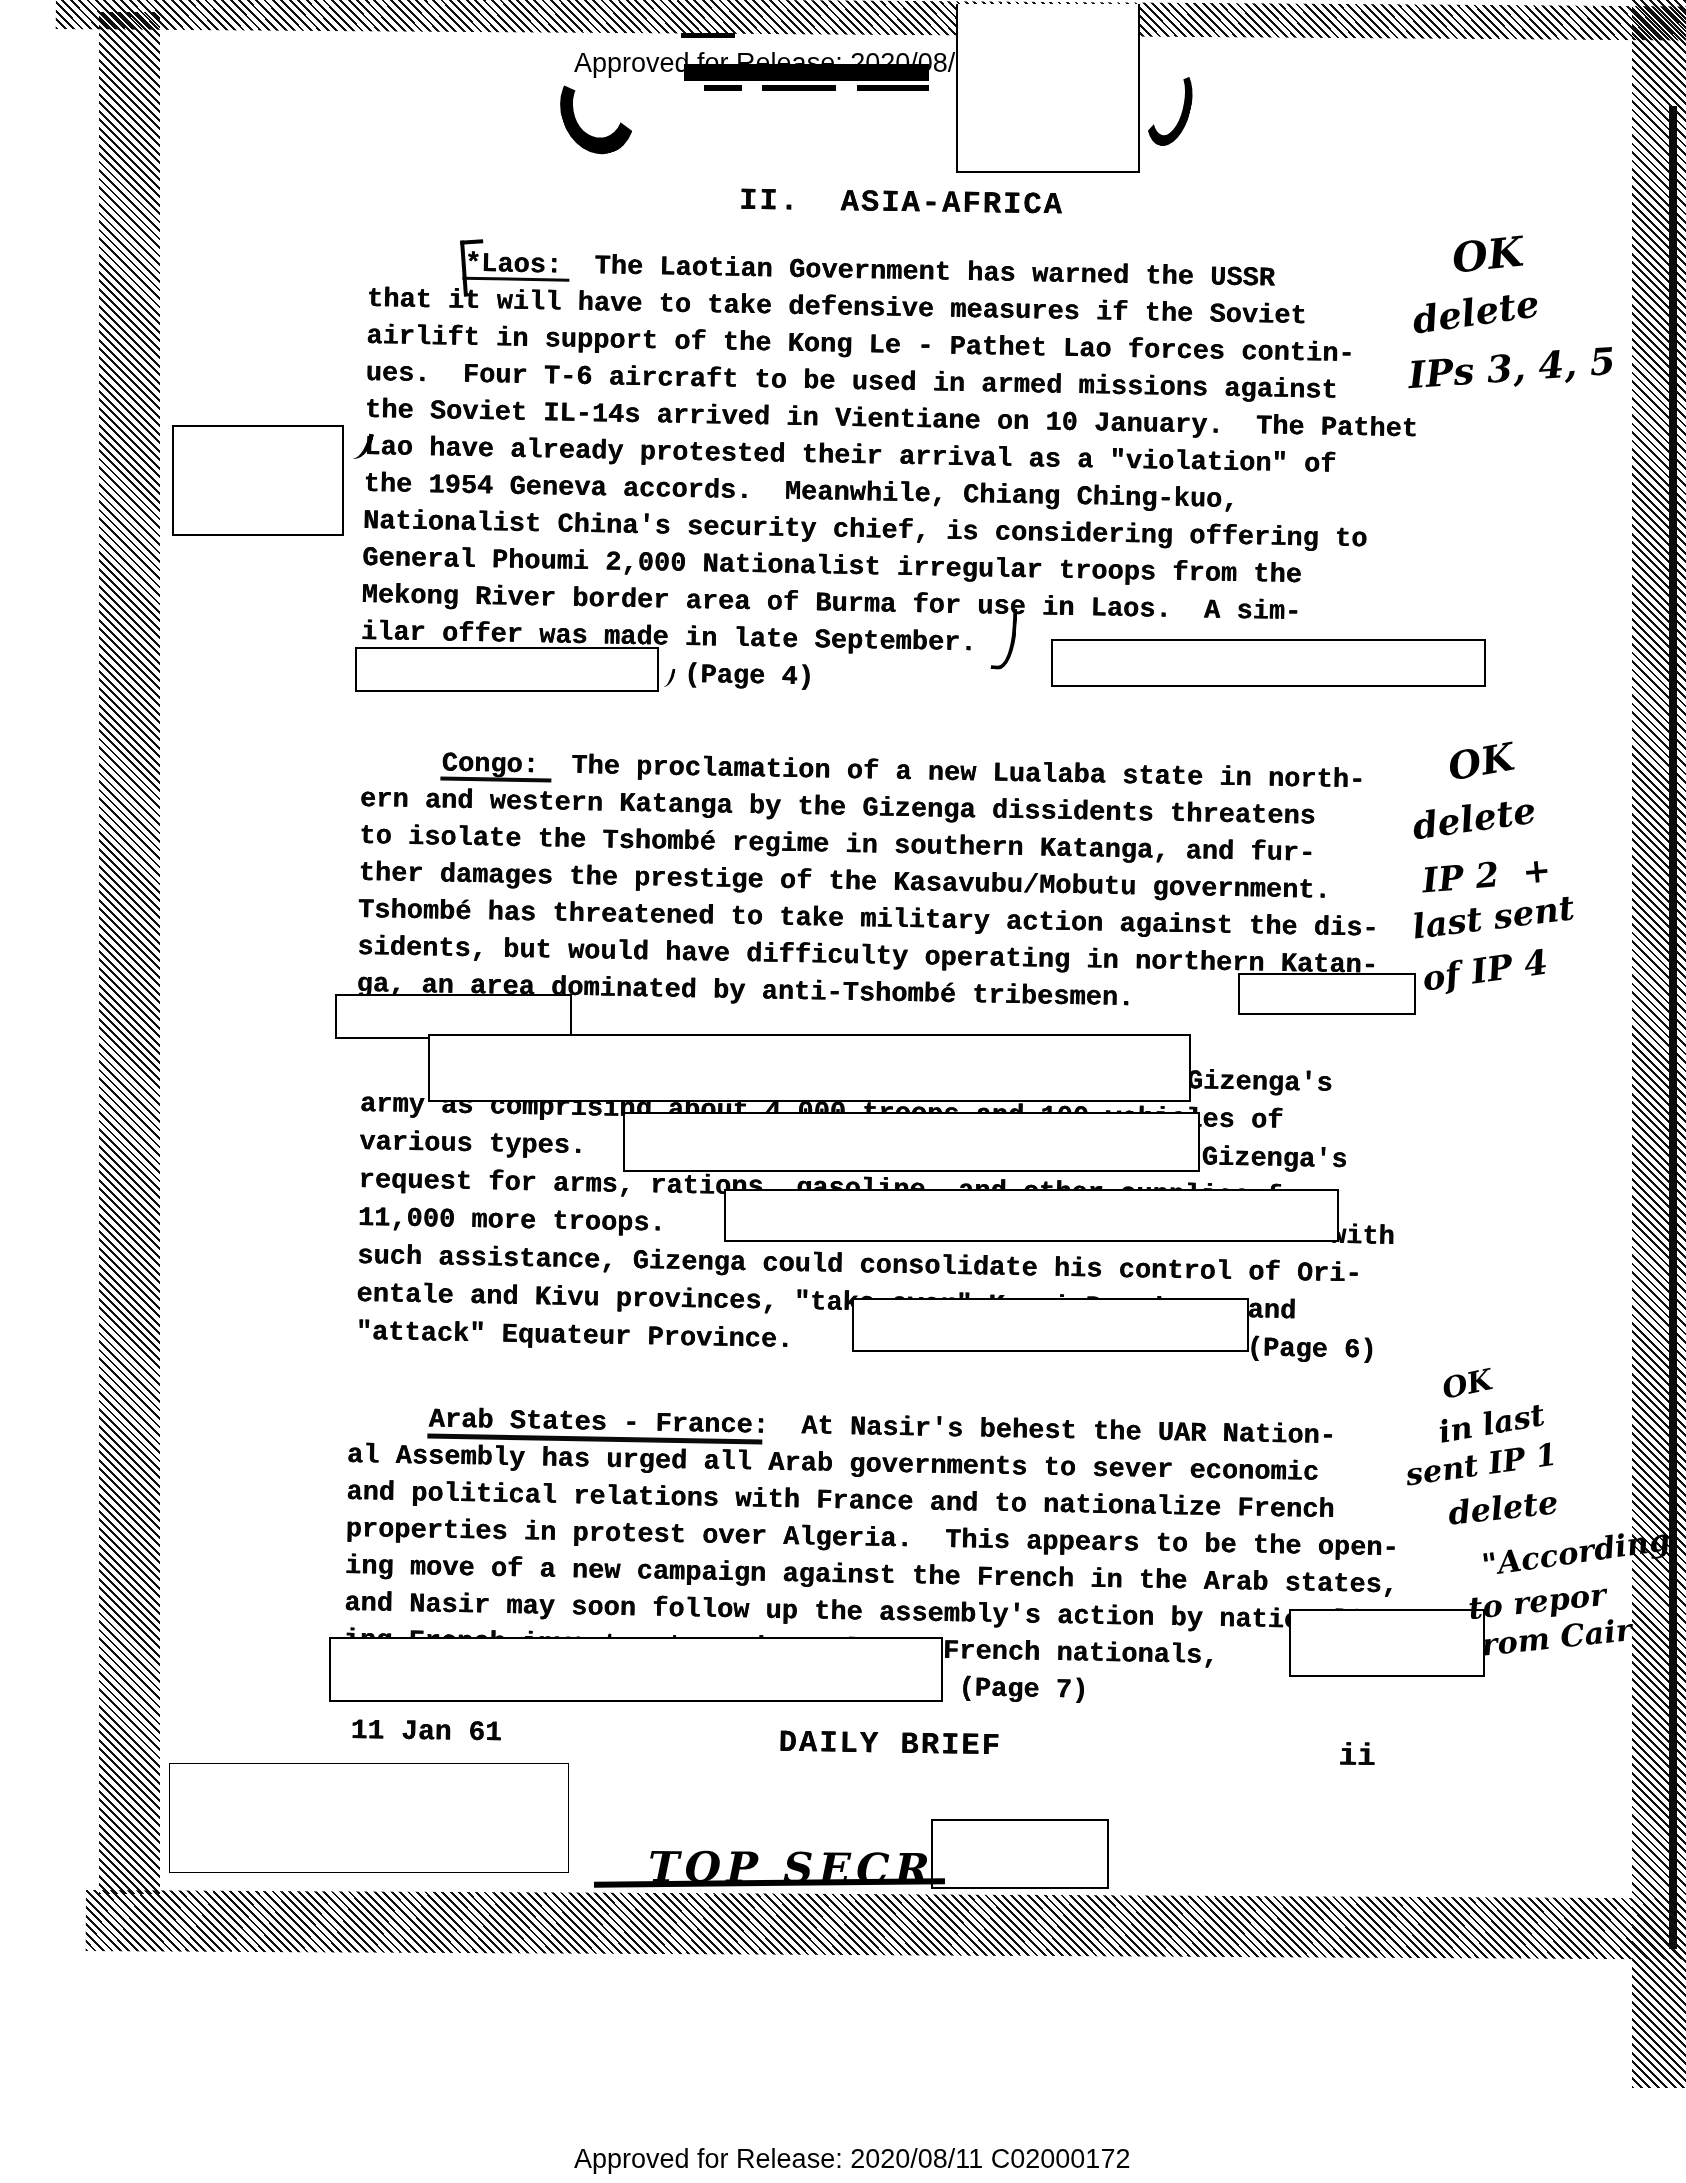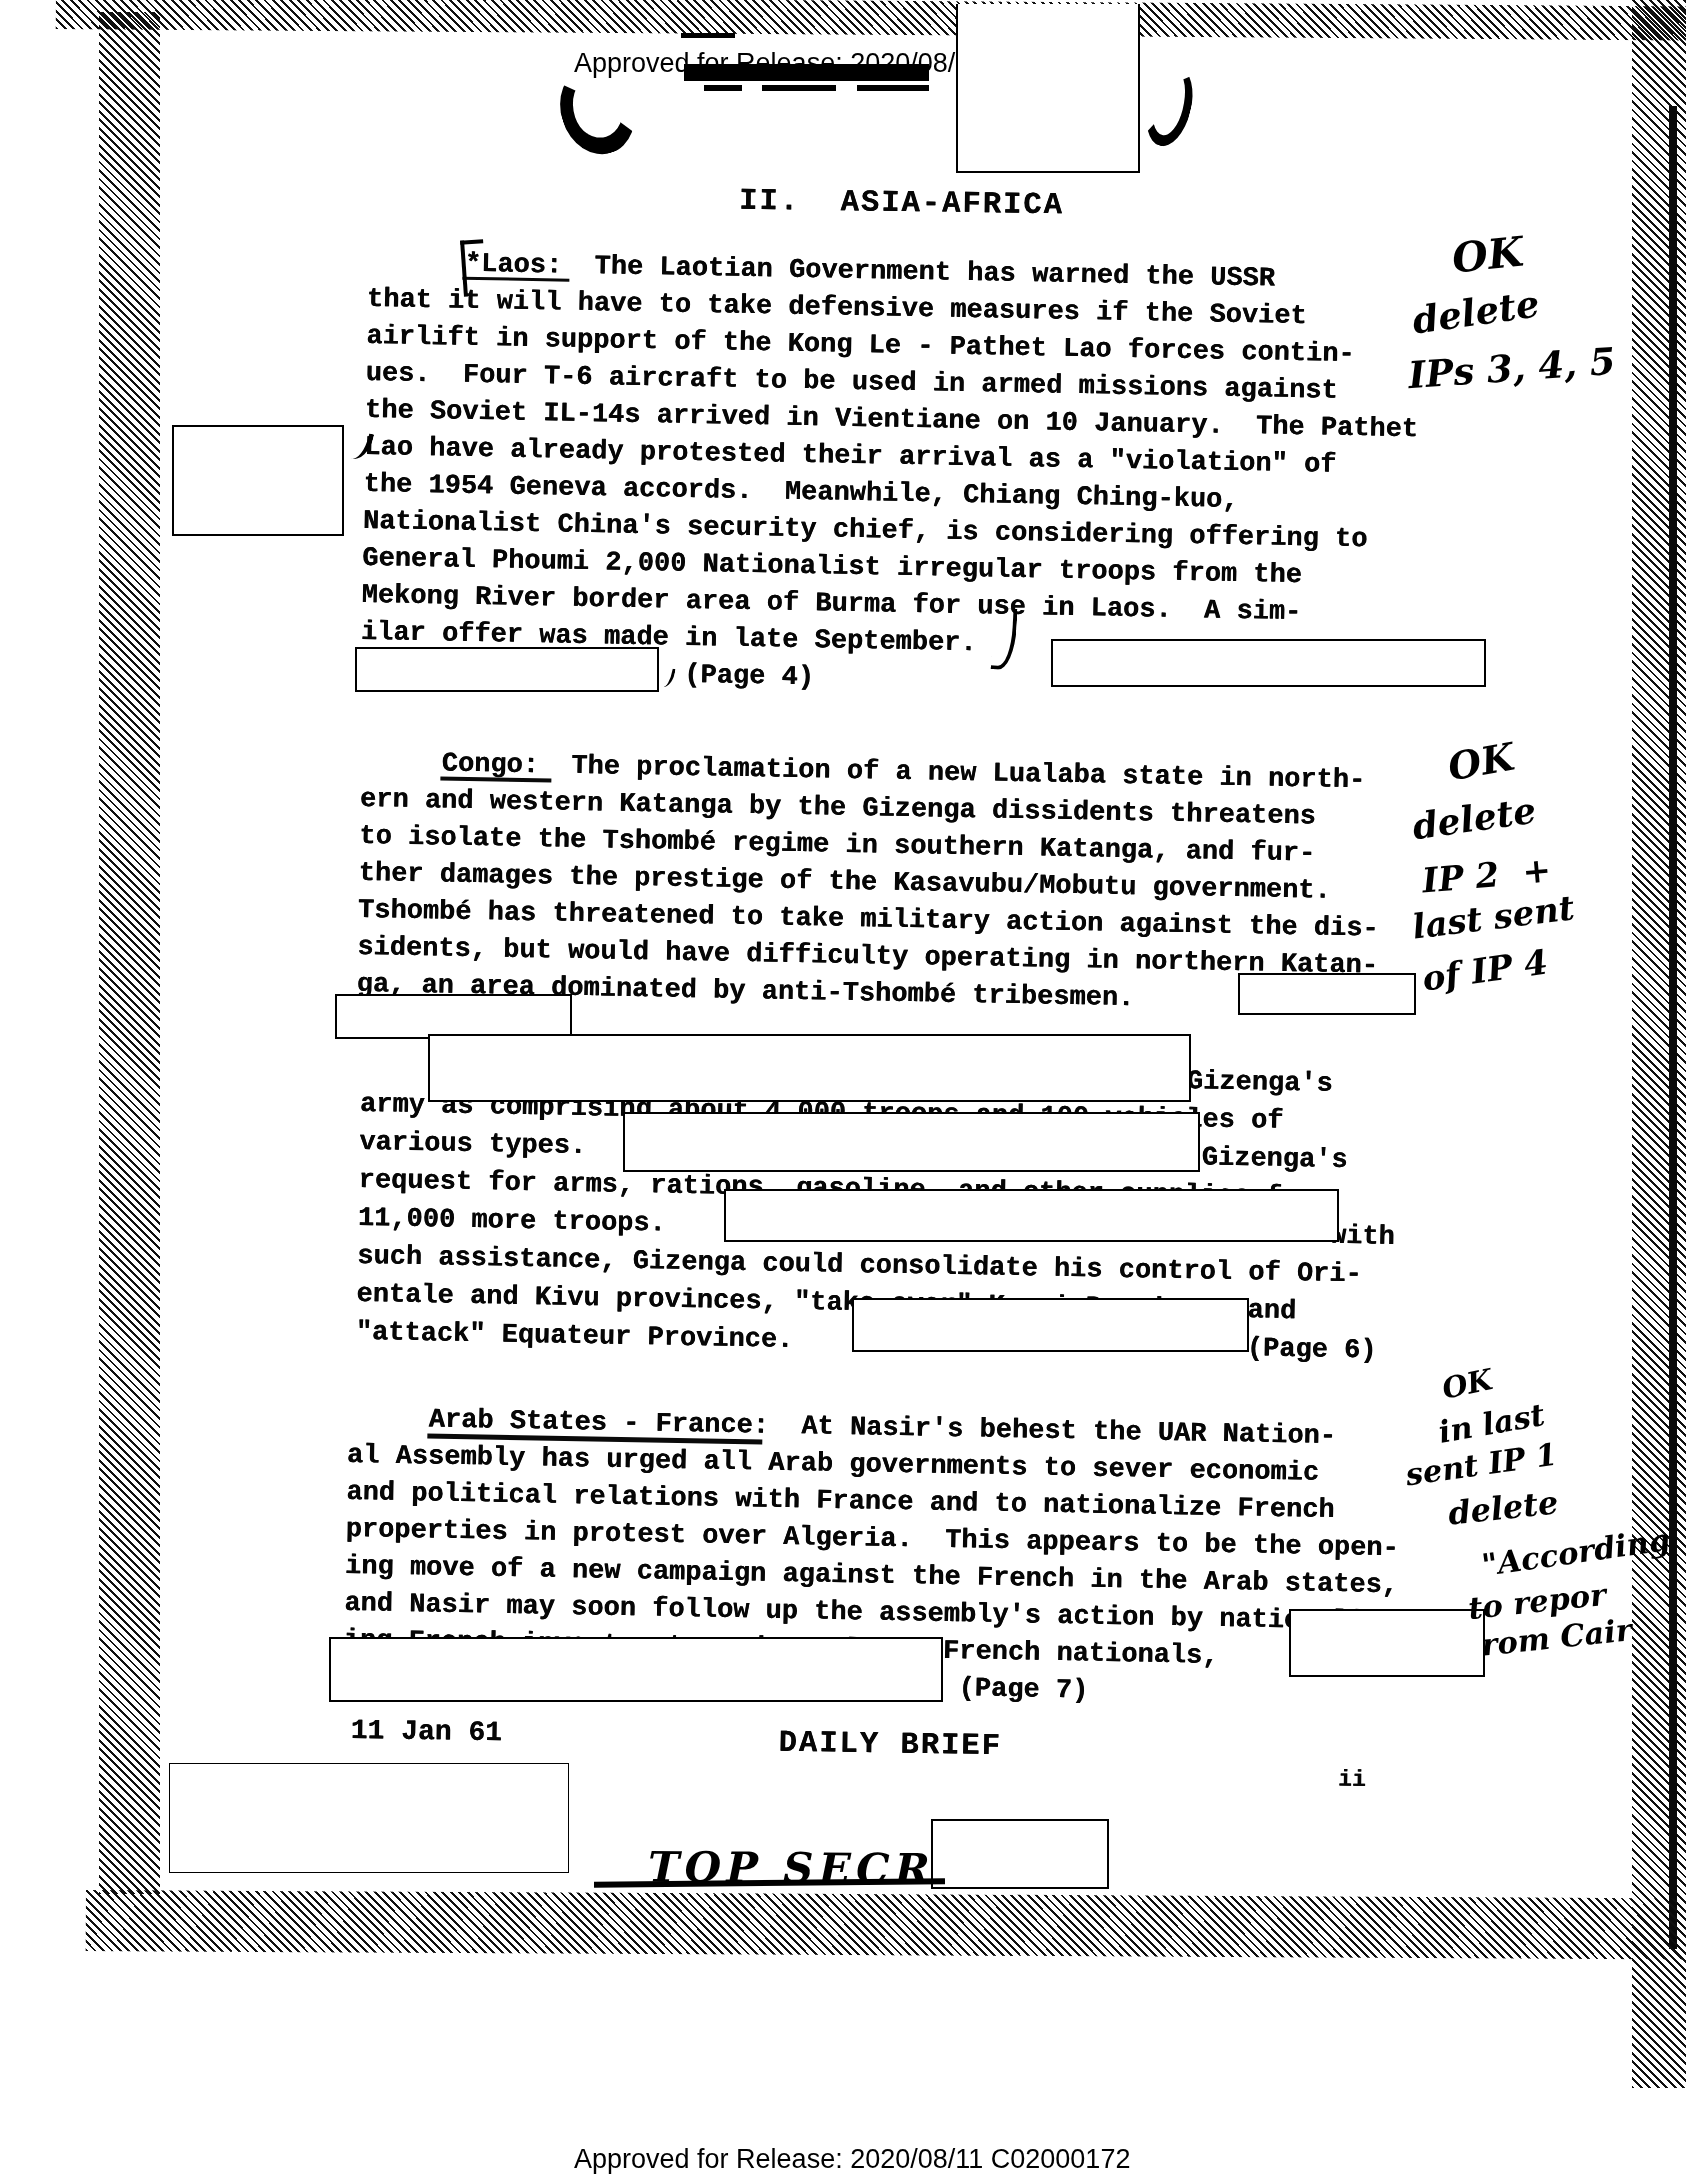--- a/index.html
+++ b/index.html
@@ -149,21 +149,21 @@
   <div class="hw" style="left:1438px;top:1405px;font-size:30.5px;transform:rotate(-10deg);">in last</div>
   <div class="hw" style="left:1405px;top:1446px;font-size:30.5px;transform:rotate(-8deg);">sent IP 1</div>
   <div class="hw" style="left:1448px;top:1489px;font-size:32px;transform:rotate(-6deg);">delete</div>
   <div class="hw" style="left:1481px;top:1534px;font-size:30.5px;transform:rotate(-8deg);">"According</div>
   <div class="hw" style="left:1468px;top:1583px;font-size:30.5px;transform:rotate(-6deg);">to repor</div>
   <div class="hw" style="left:1481px;top:1619px;font-size:30.5px;transform:rotate(-6deg);">rom Cair</div>
 
   <div style="position:absolute;left:351px;top:1710px;width:1060px;height:60px;transform:rotate(0.9deg);transform-origin:0 0;z-index:2;">
     <div class="typed" style="left:0px;top:5.3px;font-size:28px;">11 Jan 61</div>
     <div class="typed" style="left:428px;top:9.3px;font-size:30.5px;letter-spacing:2px;">DAILY BRIEF</div>
-    <div class="typed" style="left:988px;top:13.3px;font-size:23px;margin-top:28px;">ii</div>
+    <div class="typed" style="left:988px;top:13.3px;font-size:31px;">ii</div>
   </div>
 
   <div class="classif" style="left:648px;top:1844px;">TOP  SECRET</div>
   <div class="blackbar" style="left:594px;top:1880px;width:351px;height:6px;transform:rotate(-0.6deg);"></div>
 
   <div class="stamp" style="left:574px;top:2144px;">Approved for Release: 2020/08/11 C02000172</div>
 
 </div>
 
 

